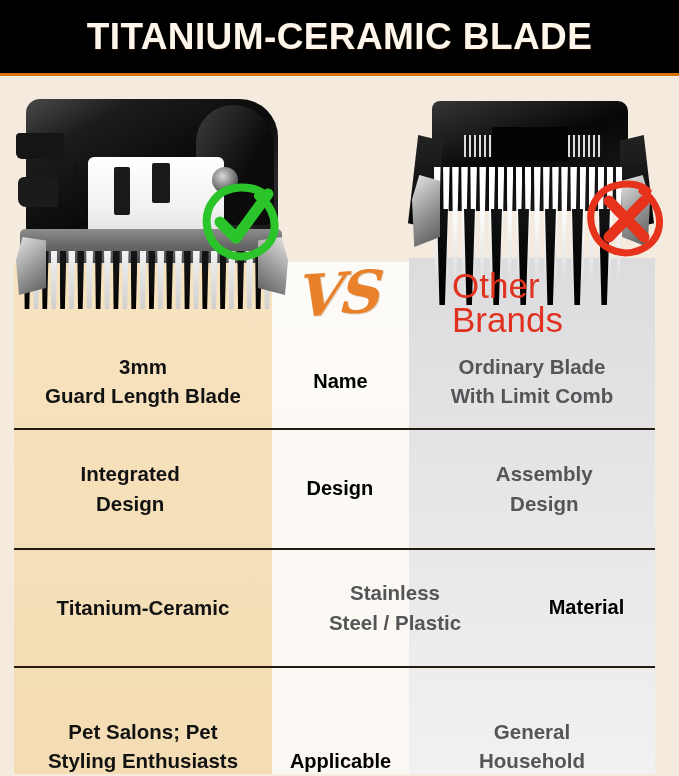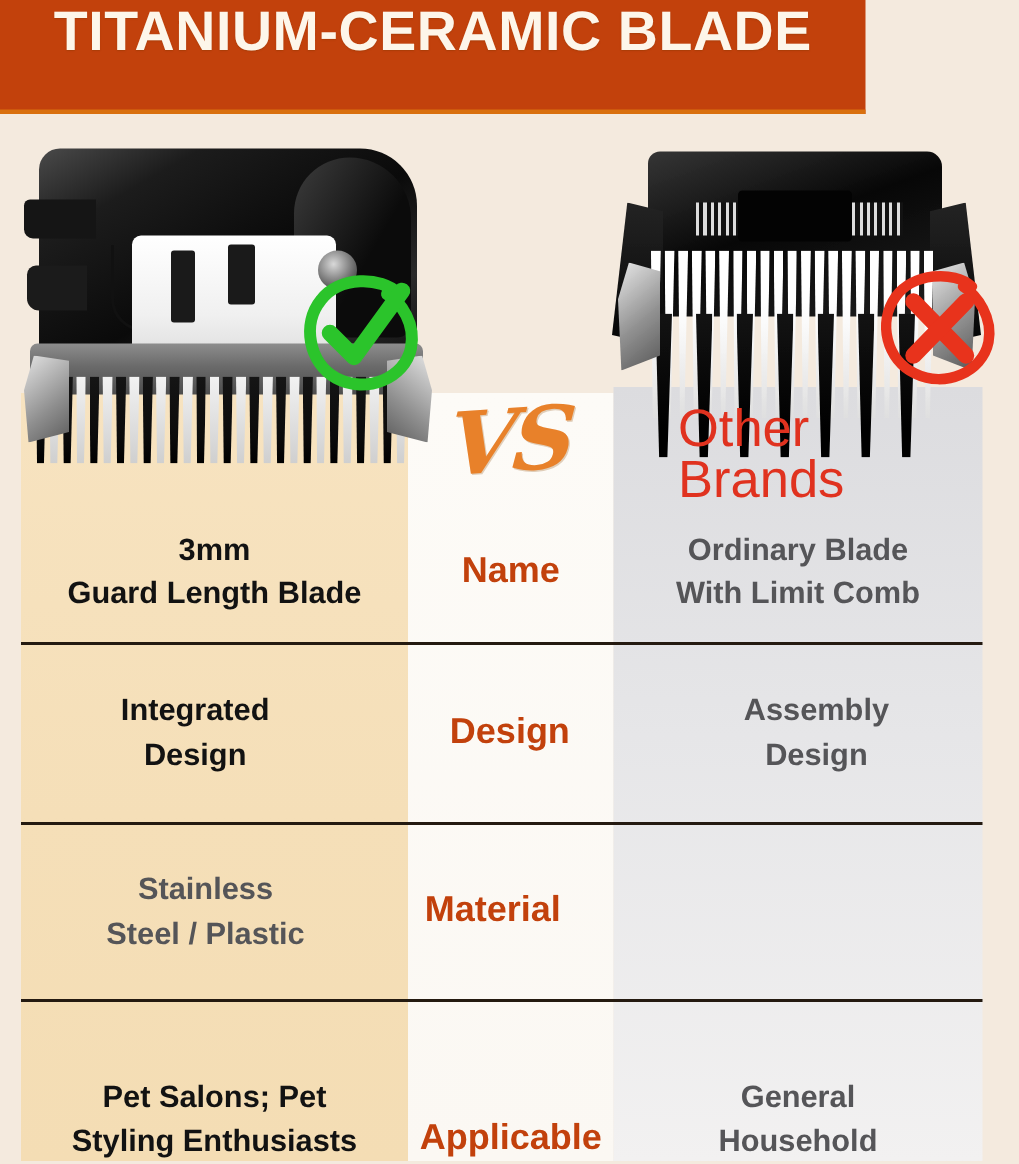--- a/index.html
+++ b/index.html
@@ -6,24 +6,24 @@
   html,body { width:679px; height:776px; }
   body {
     font-family:"Liberation Sans", sans-serif;
     background:#f4eade;
     overflow:hidden;
     position:relative;
   }
 
   
   #header {
-    position:absolute; left:0; top:0; width:577px; height:76px;
-    background:#c2410c;
+    position:absolute; left:0; top:0; width:679px; height:76px;
+    background:#000000;
     border-bottom:3px solid #d9700e;
-    display:flex; justify-content:center;
+    display:flex; align-items:center; justify-content:center;
   }
   #header-title {
     color:#fdf6ea;
     font-size:37px;
     font-weight:bold;
     letter-spacing:0.4px;
     text-shadow:0 1px 1px rgba(120,55,0,.35);
     white-space:nowrap;
   }
 
@@ -199,21 +199,21 @@
   .row { position:absolute; left:14px; width:641px; display:flex; }
   .cell { display:flex; align-items:center; justify-content:center; text-align:center; }
   .cell-left  { width:258px; }
   .cell-mid   { width:137px; }
   .cell-right { width:246px; }
   .t-left {
     color:#121212; font-weight:bold; font-size:20.5px; line-height:1.42;
     white-space:pre-line;
   }
   .t-mid {
-    color:#c2410c; font-weight:bold; font-size:24px; line-height:1.35;
+    color:#000000; font-weight:bold; font-size:20px; line-height:1.35;
     white-space:pre-line;
   }
   .t-right {
     color:#555558; font-weight:bold; font-size:20.5px; line-height:1.42;
     white-space:pre-line;
   }
 </style>
 </head>
 <body>
 
@@ -366,20 +366,23 @@
         <span class="t-mid">Design</span>
         </div>
       <div class="cell cell-right">
         <span class="t-right">Assembly
 Design</span>
         </div>
     </div>
     <div class="divider" style="top:469px;"></div>
 
     <div class="row" style="top:470px; height:117px;">
+      <div class="cell cell-left">
+        <span class="t-left">Titanium-Ceramic</span>
+        </div>
       <div class="cell cell-right">
         <span class="t-right">Stainless
 Steel / Plastic</span>
         </div>
       <div class="cell cell-mid">
         <span class="t-mid">Material</span>
         </div>
     </div>
     <div class="divider" style="top:587px;"></div>
 

